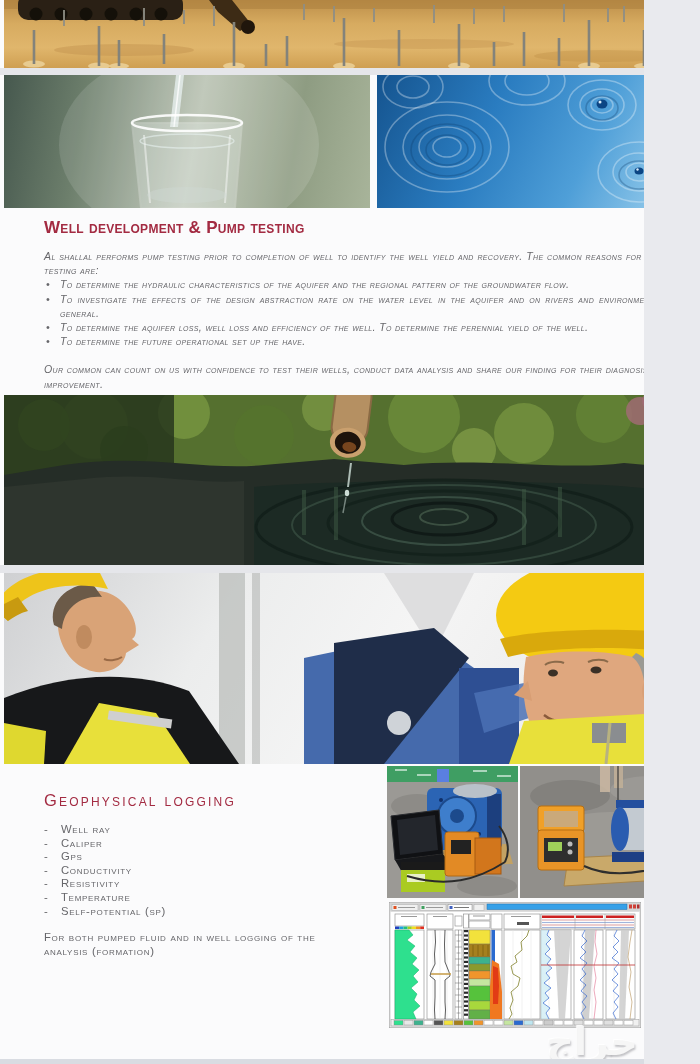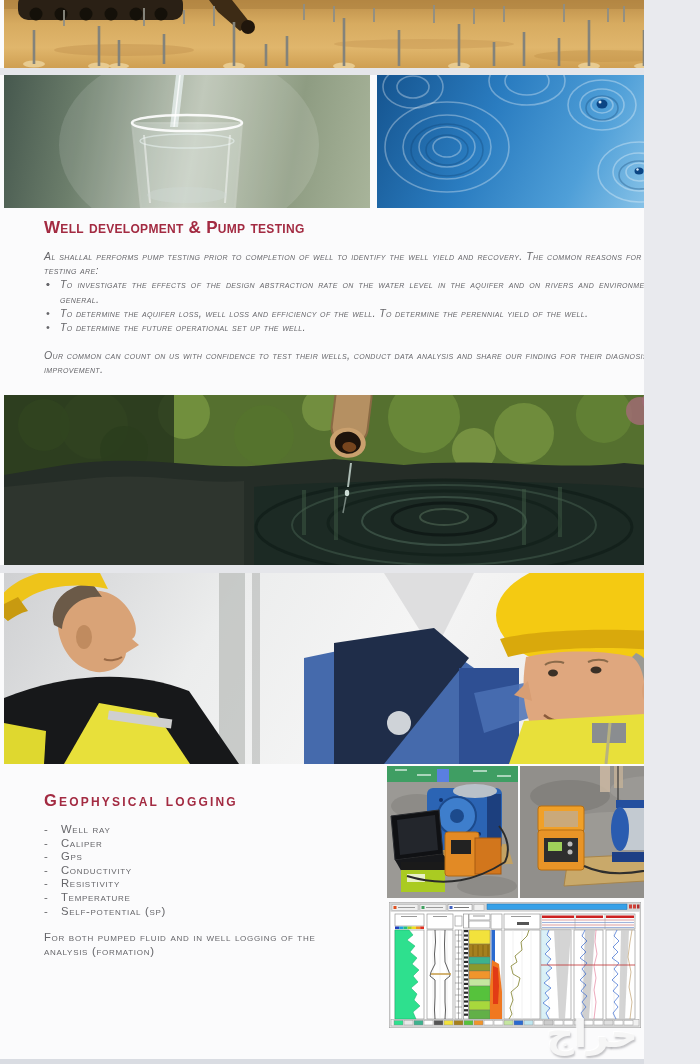--- a/index.html
+++ b/index.html
@@ -23,28 +23,28 @@
 
   .pump{position:absolute;left:44px;top:218px;width:623px;}
   .pump h2{font-size:17px;font-weight:bold;font-variant:small-caps;color:#a32b42;letter-spacing:.3px;margin:0 0 11px 0;}
   .pump p,.pump li{font-size:10.6px;line-height:14.2px;color:#66666a;font-variant:small-caps;letter-spacing:.35px;text-align:justify;margin:0;font-style:italic;}
   .pump ul{list-style:none;margin:0;padding:0;}
   .pump li{position:relative;padding-left:16px;}
   .pump .mk{position:absolute;left:2px;top:0;}
   .pump .closing{margin-top:14px;}
 
   .geo{position:absolute;left:44px;top:791px;width:294px;}
-  .geo h2{font-size:16.5px;font-weight:bold;font-variant:small-caps;color:#a32b42;letter-spacing:2.2px;margin:0 0 13px 0;}
+  .geo h2{font-size:16.5px;font-weight:normal;font-variant:small-caps;color:#a32b42;letter-spacing:2.2px;margin:0 0 13px 0;}
   .geo p,.geo li{font-size:11.3px;line-height:13.6px;color:#66666a;font-variant:small-caps;letter-spacing:.7px;margin:0;}
   .geo ul{list-style:none;margin:0;padding:0;}
   .geo li{position:relative;padding-left:17px;}
   .geo .mk{position:absolute;left:0;top:0;}
   .geo .closing{margin-top:13px;}
 
-  .watermark{position:absolute;right:6px;bottom:8px;font-size:38px;font-weight:bold;color:#f6f6f6;
+  .watermark{position:absolute;right:6px;bottom:0;font-size:38px;font-weight:bold;color:#f6f6f6;
     text-shadow:1px 2px 2px rgba(140,140,145,.5),-1px -1px 1px #ffffff;letter-spacing:2px;direction:rtl;}
 </style>
 </head>
 <body>
 
 <div class="page">
 
   <div class="photo strip-top">
     <svg viewBox="0 0 692 68" preserveAspectRatio="none">
       <defs>
@@ -131,24 +131,24 @@
         <circle cx="260.5" cy="94.5" r="1.2" fill="#d8ecfa"></circle>
       <ellipse cx="306" cy="60" rx="3.5" ry="3" fill="#0d4c8c"></ellipse>
         <circle cx="305" cy="59" r="1" fill="#d8ecfa"></circle>
     </svg>
   </div>
 
   <section class="pump">
     <h2>Well development &amp; Pump testing</h2>
     <p>Al shallal performs pump testing prior to completion of well to identify the well yield and recovery. The common reasons for pump testing are:</p>
     <ul>
-      <li><span class="mk">•</span></li>
+      <li><span class="mk">•</span><span>To determine the hydraulic characteristics of the aquifer and the regional pattern of the groundwater flow.</span></li>
       <li><span class="mk">•</span><span>To investigate the effects of the design abstraction rate on the water level in the aquifer and on rivers and environment in general.</span></li>
       <li><span class="mk">•</span><span>To determine the aquifer loss, well loss and efficiency of the well. To determine the perennial yield of the well.</span></li>
-      <li><span class="mk">•</span><span>To determine the future operational set up the well.</span></li>
+      <li><span class="mk">•</span><span>To determine the future operational set up the have.</span></li>
     </ul>
     <p class="closing">Our common can count on us with confidence to test their wells, conduct data analysis and share our finding for their diagnosis and improvement.</p>
   </section>
 
   <div class="photo fountain" style="background:#3c5726;">
     <svg viewBox="0 0 692 170" preserveAspectRatio="none">
       <rect width="692" height="90" fill="#55702f"></rect>
       <g opacity=".8">
         <circle cx="90" cy="30" r="34" fill="#6f923b" opacity=".7"></circle>
           <circle cx="180" cy="18" r="26" fill="#8fb14c" opacity=".6"></circle>

